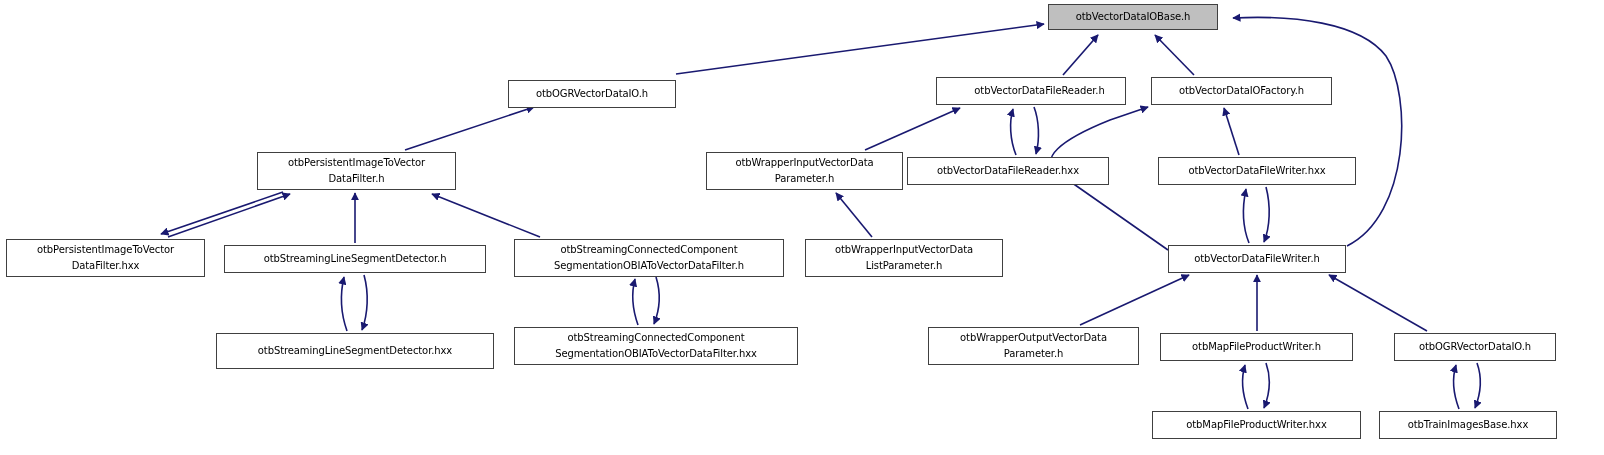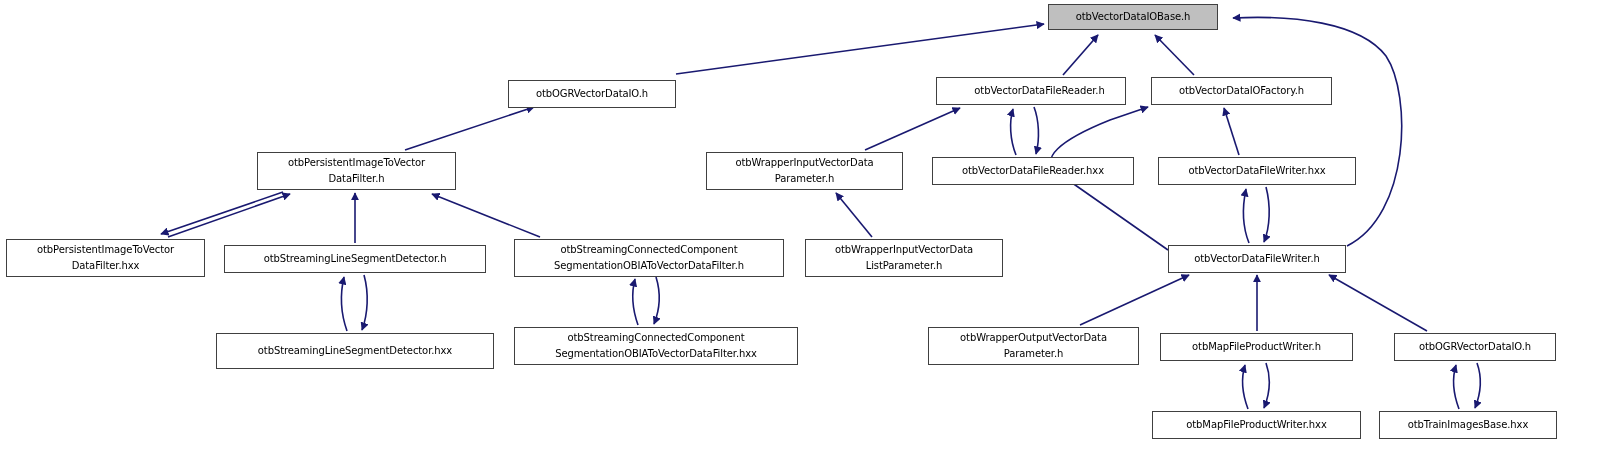--- a/index.html
+++ b/index.html
@@ -109,21 +109,21 @@
 
   <div id="node-layer">
       <div class="node highlight" style="left: 1048px; top: 4px; width: 170px; height: 26px;"><span class="label">otbVectorDataIOBase.h</span></div>
       <div class="node" style="left: 508px; top: 80px; width: 168px; height: 28px;"><span class="label">otbOGRVectorDataIO.h</span></div>
       <div class="node" style="left: 936px; top: 77px; width: 190px; height: 28px; padding-left: 17px;"><span class="label">otbVectorDataFileReader.h</span></div>
       <div class="node" style="left: 1151px; top: 77px; width: 181px; height: 28px;"><span class="label">otbVectorDataIOFactory.h</span></div>
       <div class="node" style="left: 257px; top: 152px; width: 199px; height: 38px;"><span class="label">otbPersistentImageToVector
 DataFilter.h</span></div>
       <div class="node" style="left: 706px; top: 152px; width: 197px; height: 38px;"><span class="label">otbWrapperInputVectorData
 Parameter.h</span></div>
-      <div class="node" style="left: 932px; top: 157px; width: 202px; height: 28px;"><span class="label">otbVectorDataFileReader.hxx</span></div>
+      <div class="node" style="left: 907px; top: 157px; width: 202px; height: 28px;"><span class="label">otbVectorDataFileReader.hxx</span></div>
       <div class="node" style="left: 1158px; top: 157px; width: 198px; height: 28px;"><span class="label">otbVectorDataFileWriter.hxx</span></div>
       <div class="node" style="left: 6px; top: 239px; width: 199px; height: 38px;"><span class="label">otbPersistentImageToVector
 DataFilter.hxx</span></div>
       <div class="node" style="left: 224px; top: 245px; width: 262px; height: 28px;"><span class="label">otbStreamingLineSegmentDetector.h</span></div>
       <div class="node" style="left: 514px; top: 239px; width: 270px; height: 38px;"><span class="label">otbStreamingConnectedComponent
 SegmentationOBIAToVectorDataFilter.h</span></div>
       <div class="node" style="left: 805px; top: 239px; width: 198px; height: 38px;"><span class="label">otbWrapperInputVectorData
 ListParameter.h</span></div>
       <div class="node" style="left: 1168px; top: 245px; width: 178px; height: 28px;"><span class="label">otbVectorDataFileWriter.h</span></div>
       <div class="node" style="left: 216px; top: 333px; width: 278px; height: 36px;"><span class="label">otbStreamingLineSegmentDetector.hxx</span></div>

